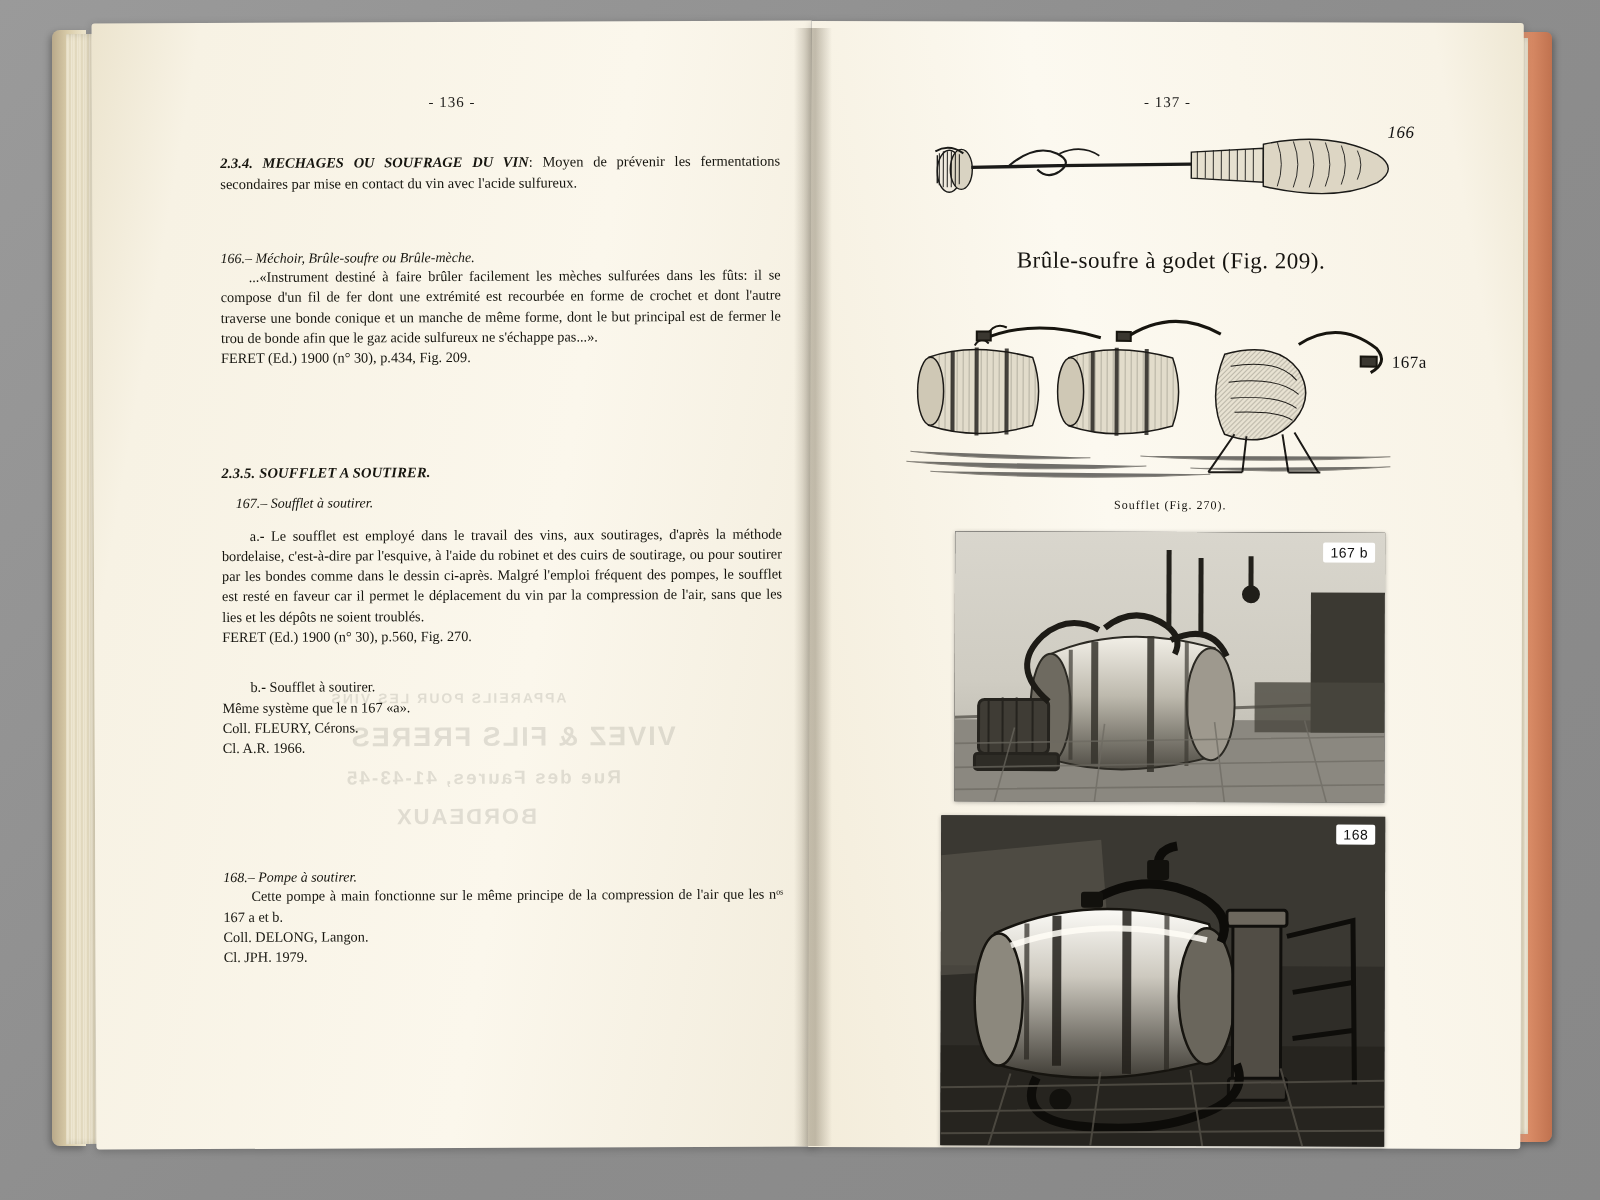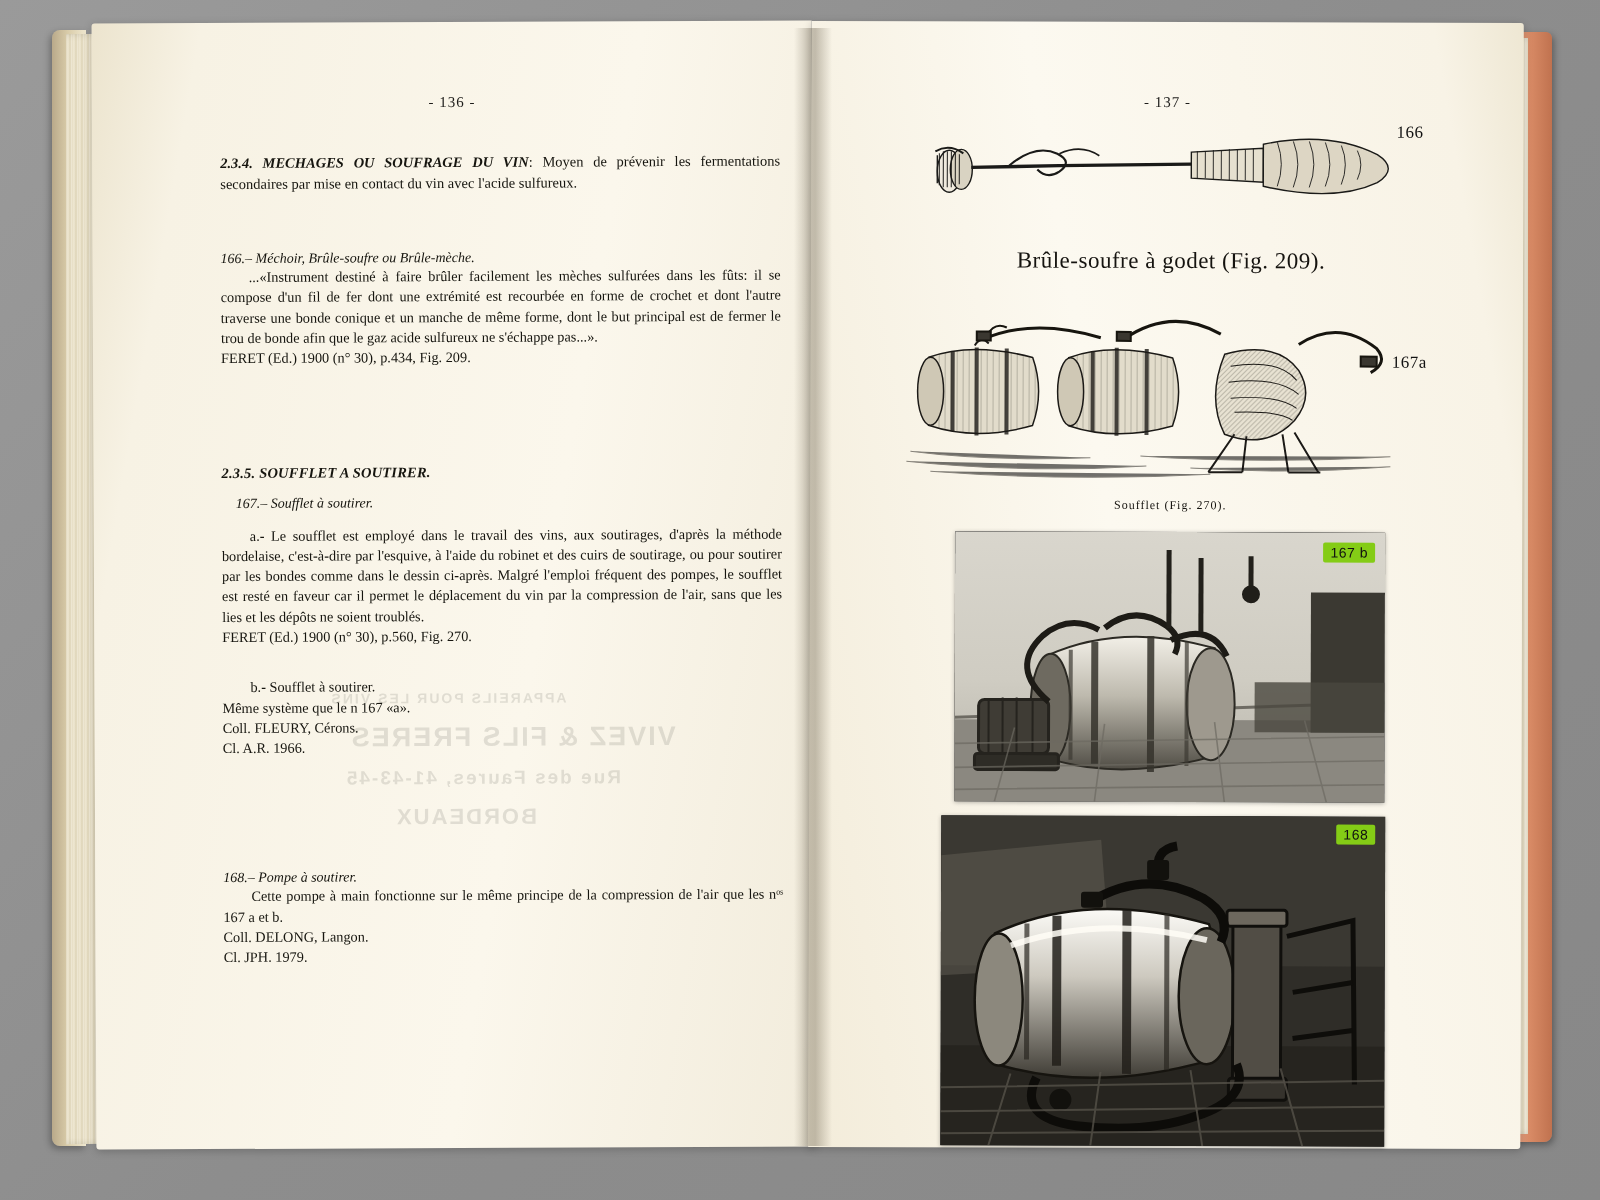--- a/index.html
+++ b/index.html
@@ -199,21 +199,21 @@
   }
 
   .photo {
     background: #2b2b2b;
     position: relative;
     overflow: hidden;
     box-shadow: 0 1px 4px rgba(0,0,0,0.3);
   }
   .photo .tag {
     position: absolute;
-    background: #84cc16;
+    background: #ffffff;
     color: #111;
     font-family: "Liberation Sans", sans-serif;
     font-size: 14px;
     padding: 2px 7px;
     border-radius: 2px;
     letter-spacing: 0.5px;
   }
 
   svg { display: block; }
 </style>
@@ -280,21 +280,21 @@
       </div>
     </div>
 
     <div class="page page-right">
 
       <div class="pagenum" style="margin-top:72px;">- 137 -</div>
 
       <div class="content-right">
 
         <div class="fig" style="width:560px; height:150px; margin-top:40px;">
-          <div class="fig-num" style="right:28px; top:0px;">166</div>
+          <div class="fig-num" style="right:37px; top:0px;font-style:italic;">166</div>
 
           <svg viewBox="0 0 560 120" width="560" height="120">
             <g stroke="#1a1a18" fill="none" stroke-width="1.4">
 
               <ellipse cx="58" cy="50" rx="12" ry="21" fill="#efeade"></ellipse>
               <path d="M46 34 L46 62 M70 33 L70 63"></path>
               <ellipse cx="70" cy="48" rx="11" ry="20" fill="#d9d3c2"></ellipse>
               <g stroke-width="1">
                 <path d="M48 32 L48 64 M52 30 L52 66 M56 30 L56 66 M60 30 L60 66 M64 31 L64 65 M68 33 L68 63"></path>
               </g>

